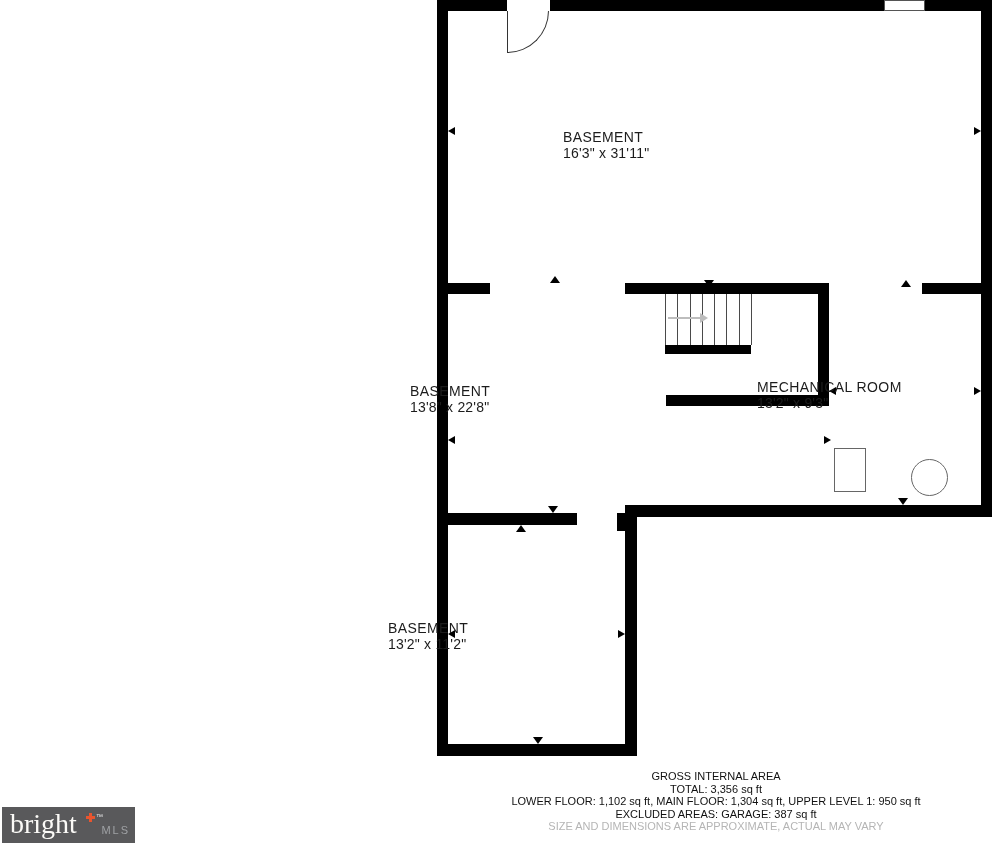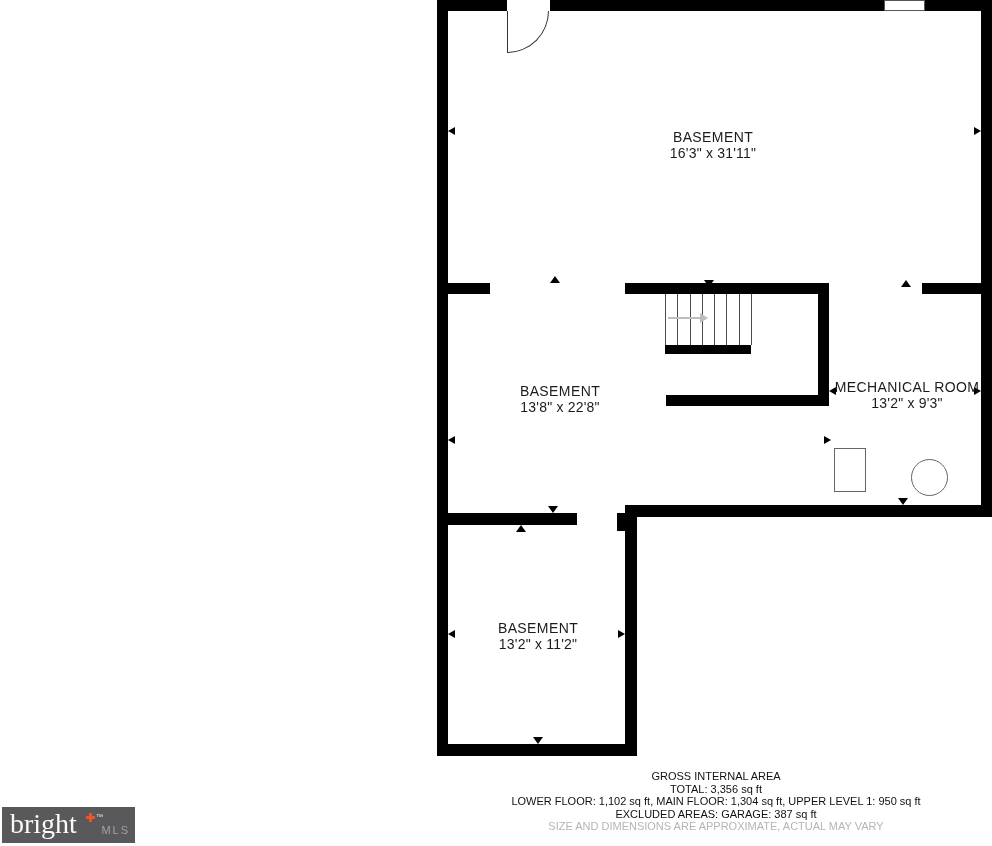--- a/index.html
+++ b/index.html
@@ -14,21 +14,21 @@
   .treads{position:absolute;border-right:1px solid #4a4a4a;
           background:repeating-linear-gradient(90deg,#4a4a4a 0 1px,transparent 1px 12.28px);}
   .run-line{position:absolute;height:2px;background:#bdbdbd;}
   .run-head{position:absolute;width:0;height:0;border-left:8px solid #bdbdbd;
             border-top:5px solid transparent;border-bottom:5px solid transparent;}
   .arr{position:absolute;width:0;height:0;}
   .arr.up{border-left:5px solid transparent;border-right:5px solid transparent;border-bottom:7px solid #000;}
   .arr.down{border-left:5px solid transparent;border-right:5px solid transparent;border-top:7px solid #000;}
   .arr.left{border-top:4px solid transparent;border-bottom:4px solid transparent;border-right:7px solid #000;}
   .arr.right{border-top:4px solid transparent;border-bottom:4px solid transparent;border-left:7px solid #000;}
-  .room-label{position:absolute;width:300px;text-align:center;color:#1c1c1c;
+  .room-label{position:absolute;width:300px;text-align:left;color:#1c1c1c;
               font-size:14px;line-height:16px;letter-spacing:.4px;}
   .room-label .dims{letter-spacing:.2px;}
   .fixture-rect{position:absolute;background:#fff;border:1px solid #666;box-sizing:border-box;}
   .fixture-circle{position:absolute;background:#fff;border:1px solid #666;border-radius:50%;box-sizing:border-box;}
   .footer{position:absolute;left:360px;top:770px;width:712px;text-align:center;
           color:#111;font-size:11px;line-height:12.6px;}
   .footer .muted{color:#b5b5b5;}
   .logo{position:absolute;left:2px;top:807px;width:133px;height:36px;background:#59595b;}
   .logo .brand{position:absolute;left:8px;top:-1px;font-family:"Liberation Serif", serif;
                font-size:28px;line-height:36px;color:#fbfaf7;}

